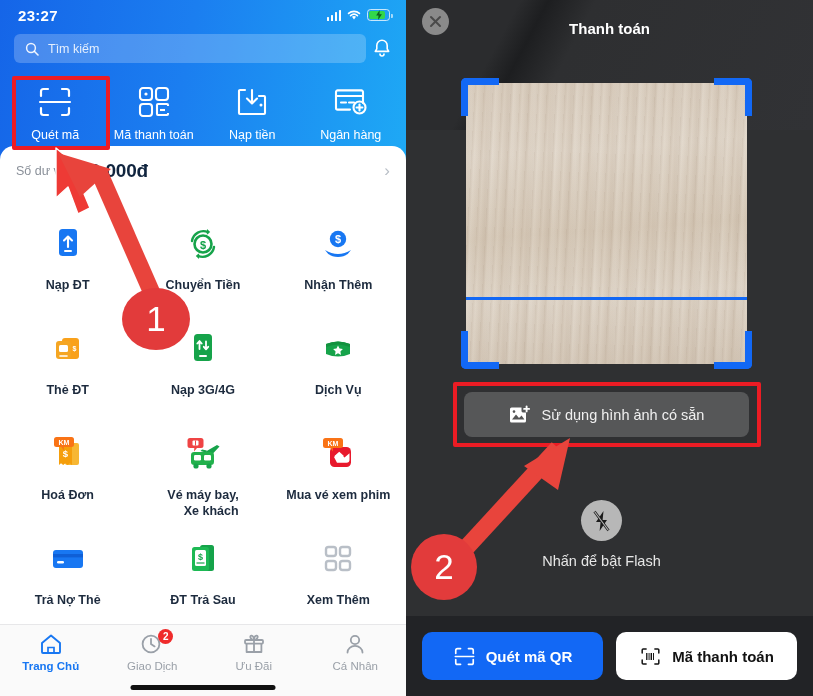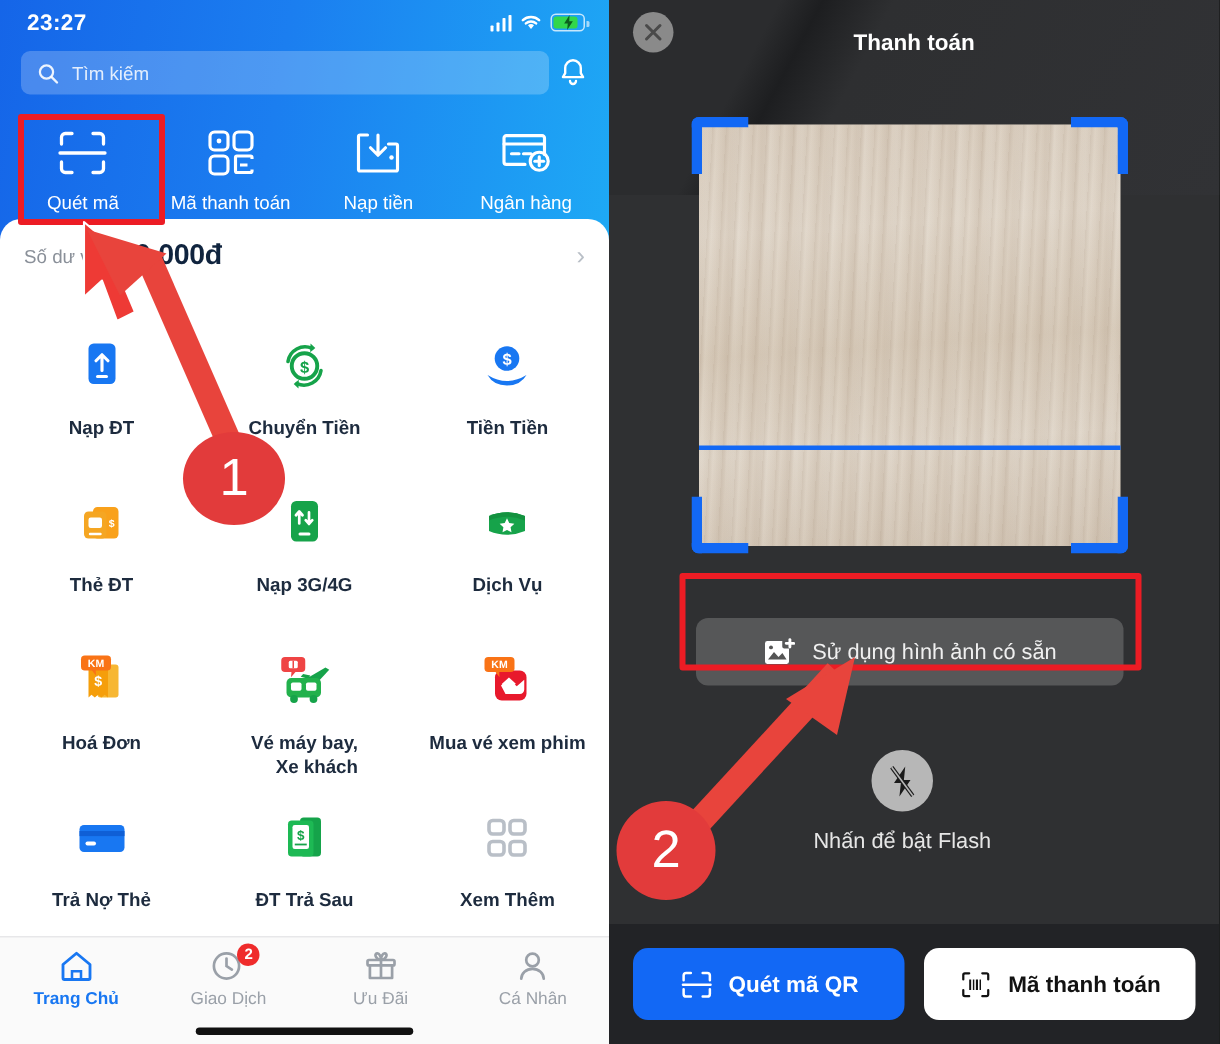--- a/index.html
+++ b/index.html
@@ -336,21 +336,21 @@
         </div>
 
         <div class="cell">
           <span class="cell-ico">
             <svg width="34" height="32" viewBox="0 0 34 32">
               <circle cx="17" cy="11" r="8.2" fill="#1877f2"></circle>
               <text x="17" y="15.3" font-size="11" font-weight="bold" fill="#fff" text-anchor="middle" font-family="Liberation Sans, sans-serif">$</text>
               <path d="M4 22 q13 8 26 0 q-4 7 -13 7 q-9 0 -13 -7 z" fill="#1877f2"></path>
             </svg>
           </span>
-          <span class="cell-label">Tiền Tiền</span>
+          <span class="cell-label">Nhận Thêm</span>
         </div>
 
         <div class="cell">
           <span class="cell-ico">
             <svg width="34" height="32" viewBox="0 0 34 32">
               <rect x="11" y="5" width="17" height="21" rx="3" fill="#f9a11b"></rect>
               <rect x="5" y="8" width="15" height="18" rx="3" fill="#f5a623"></rect>
               <rect x="8" y="12" width="9" height="7" rx="1.5" fill="#fff"></rect>
               <text x="23.5" y="18" font-size="7" font-weight="bold" fill="#fff" text-anchor="middle" font-family="Liberation Sans, sans-serif">$</text>
               <line x1="9" y1="23" x2="16" y2="23" stroke="#fff" stroke-width="1.6" stroke-linecap="round"></line>
@@ -537,21 +537,21 @@
 
     <div class="scan-wrap" style="left:60px; top:83px;">
       <div class="preview"></div>
       <div class="corner c-tl"></div>
       <div class="corner c-tr"></div>
       <div class="corner c-bl"></div>
       <div class="corner c-br"></div>
       <div class="scanline"></div>
     </div>
 
-    <div class="gallery-btn" style="left:58px; top:412px;">
+    <div class="gallery-btn" style="left:58px; top:392px;">
       <svg width="21" height="20" viewBox="0 0 21 20">
         <path d="M1 4 A1.6 1.6 0 0 1 2.6 2.4 H12.5 V6 A1.4 1.4 0 0 0 13.9 7.4 H17 V16 A1.6 1.6 0 0 1 15.4 17.6 H2.6 A1.6 1.6 0 0 1 1 16 Z" fill="#fff"></path>
         <path d="M3 14.6 L7 9.6 L10 13 L12.6 10.4 L15.4 14.6 Z" fill="#555"></path>
         <circle cx="5" cy="6.6" r="1.3" fill="#555"></circle>
         <g stroke="#fff" stroke-width="1.9" stroke-linecap="round">
           <line x1="17.6" y1="1.4" x2="17.6" y2="6.4"></line>
           <line x1="15.1" y1="3.9" x2="20.1" y2="3.9"></line>
         </g>
       </svg>
       <span class="gallery-label">Sử dụng hình ảnh có sẵn</span>

